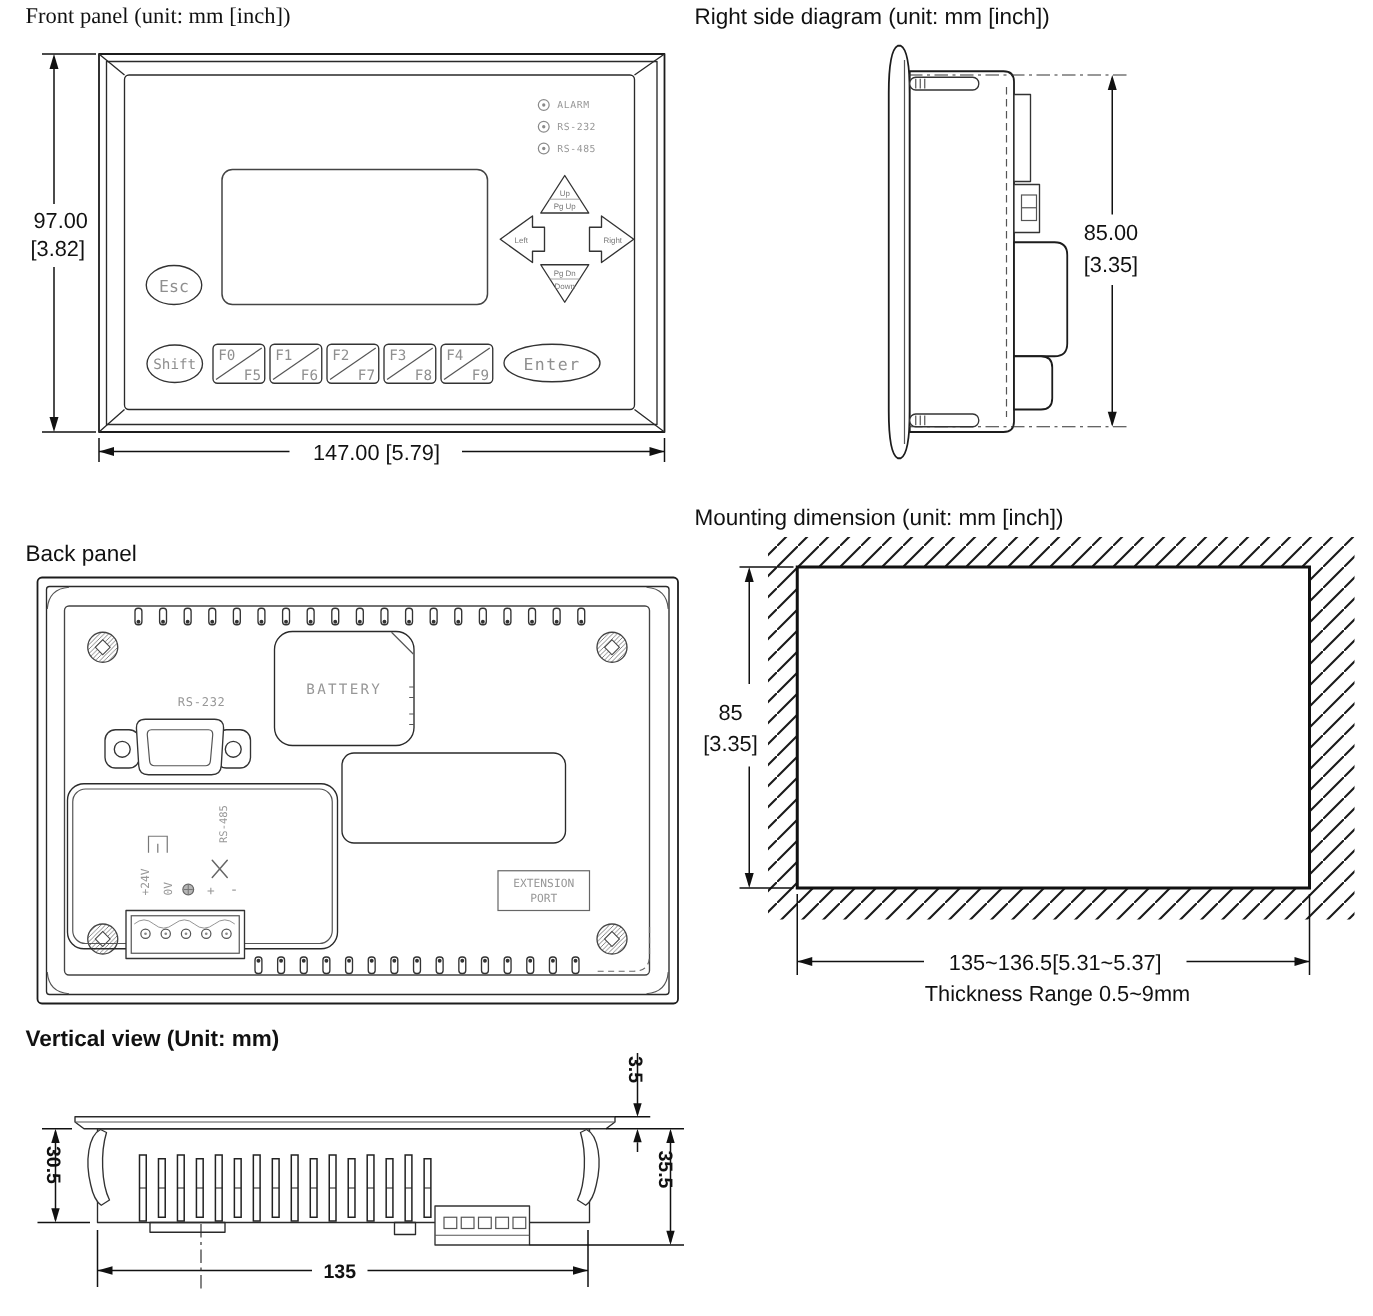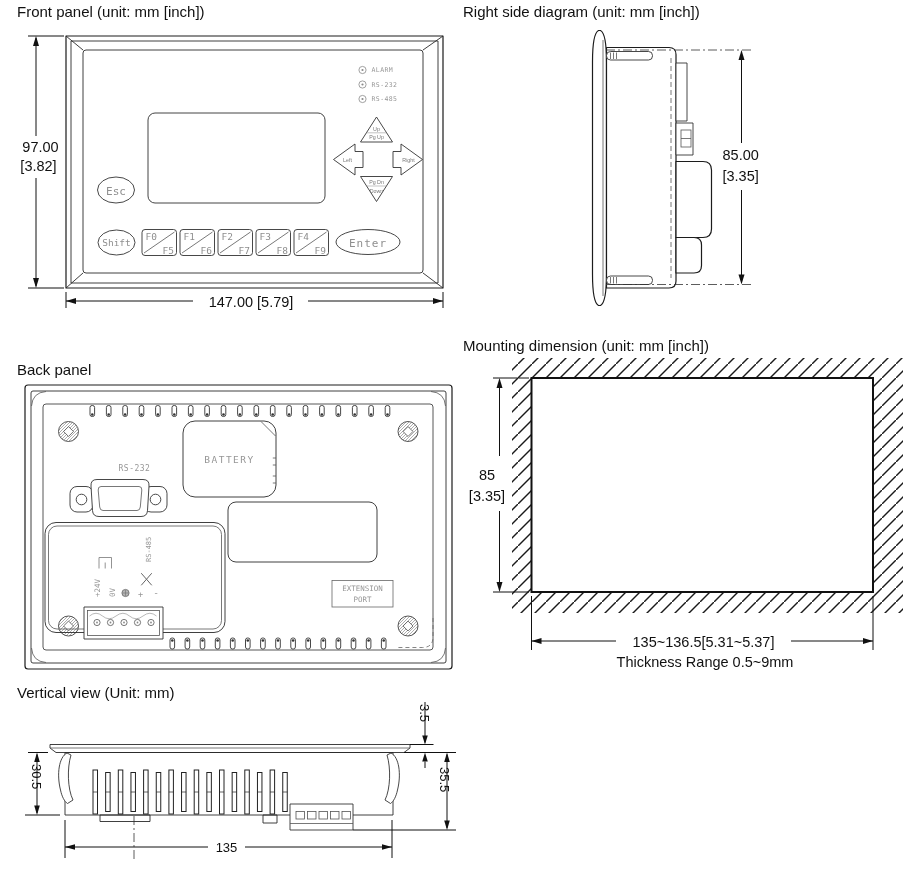--- a/index.html
+++ b/index.html
@@ -20,21 +20,21 @@
   .dimt{font-family:"Liberation Sans",sans-serif;font-size:14.5px;fill:#111;}
   .dimt13{font-family:"Liberation Sans",sans-serif;font-size:13px;fill:#111;}
   .lbl{font-family:"DejaVu Sans Mono",monospace;fill:#979797;}
   .btn{font-family:"DejaVu Sans Mono",monospace;fill:#8f8f8f;}
   .nav{font-family:"Liberation Sans",sans-serif;font-size:5.3px;fill:#777;}
 </style>
 </head>
 <body>
 
 <div class="view" id="front" style="left:0;top:0;width:460px;height:325px;">
-  <div class="ttl" style="left:17px;top:3px;">Front panel (unit: mm [inch])</div>
+  <div class="ttl" style="left:17px;top:3px;font-family:Liberation Serif, serif;">Front panel (unit: mm [inch])</div>
   <svg width="460" height="325" viewBox="0 0 460 325">
 
     <rect class="ln" x="66" y="36" width="377" height="252"></rect>
     <rect class="ln2" x="71" y="41" width="367" height="242"></rect>
     <rect class="ln2" x="83" y="50" width="340" height="223" rx="3"></rect>
     <path class="ln2" d="M66,36 L83,50 M443,36 L423,50 M66,288 L83,273 M443,288 L423,273"></path>
 
     <rect x="148" y="113" width="177" height="90" rx="7" class="thin" style="stroke:#444;stroke-width:1;"></rect>
 
     <g>
@@ -316,21 +316,21 @@
     <g>
       <path class="dim" d="M531.5,596 V650 M873,596 V650 M531.5,641 H616 M791,641 H873"></path>
       <polygon class="arr" points="531.5,641 541.5,638 541.5,644"></polygon>
       <polygon class="arr" points="873,641 863,638 863,644"></polygon>
       <text class="dimt" x="703.5" y="646.5" font-size="14" text-anchor="middle">135~136.5[5.31~5.37]</text>
     </g>
     <text class="dimt" x="705" y="667" font-size="14.5" text-anchor="middle">Thickness Range 0.5~9mm</text>
   </svg>
 </div>
 
-<div class="view" id="vertical" style="left:0;top:660px;width:470px;height:217px;">
+<div class="view" id="vertical" style="left:0;top:660px;width:470px;height:217px;font-weight:bold;">
   <div class="ttl" style="left:17px;top:24px;">Vertical view (Unit: mm)</div>
   <svg width="470" height="217" viewBox="0 660 470 217">
     <polygon class="ln2" points="50,744.5 410,744.5 410,748 404,752.5 56,752.5 50,748" fill="#fff"></polygon>
     <line class="thin" x1="50" y1="748" x2="410" y2="748"></line>
     <rect class="ln2" x="65" y="752.5" width="328" height="62.5" fill="#fff"></rect>
     <path class="wf2" d="M67,753 C59,757 56.5,774 60.5,790 C62,797 64.5,801.5 67.5,803.5 L73,800 C67.5,789 67,768 71,755 Z"></path>
     <path class="wf2" d="M391,753 C399,757 401.5,774 397.5,790 C396,797 393.5,801.5 390.5,803.5 L385,800 C390.5,789 391,768 387,755 Z"></path>
     <g id="vvVents">
         <rect x="93" y="770" width="4.5" height="44" fill="#fff" stroke="#222" stroke-width="1"></rect>
         <line x1="93" y1="792" x2="97.5" y2="792" stroke="#222" stroke-width=".7"></line>

